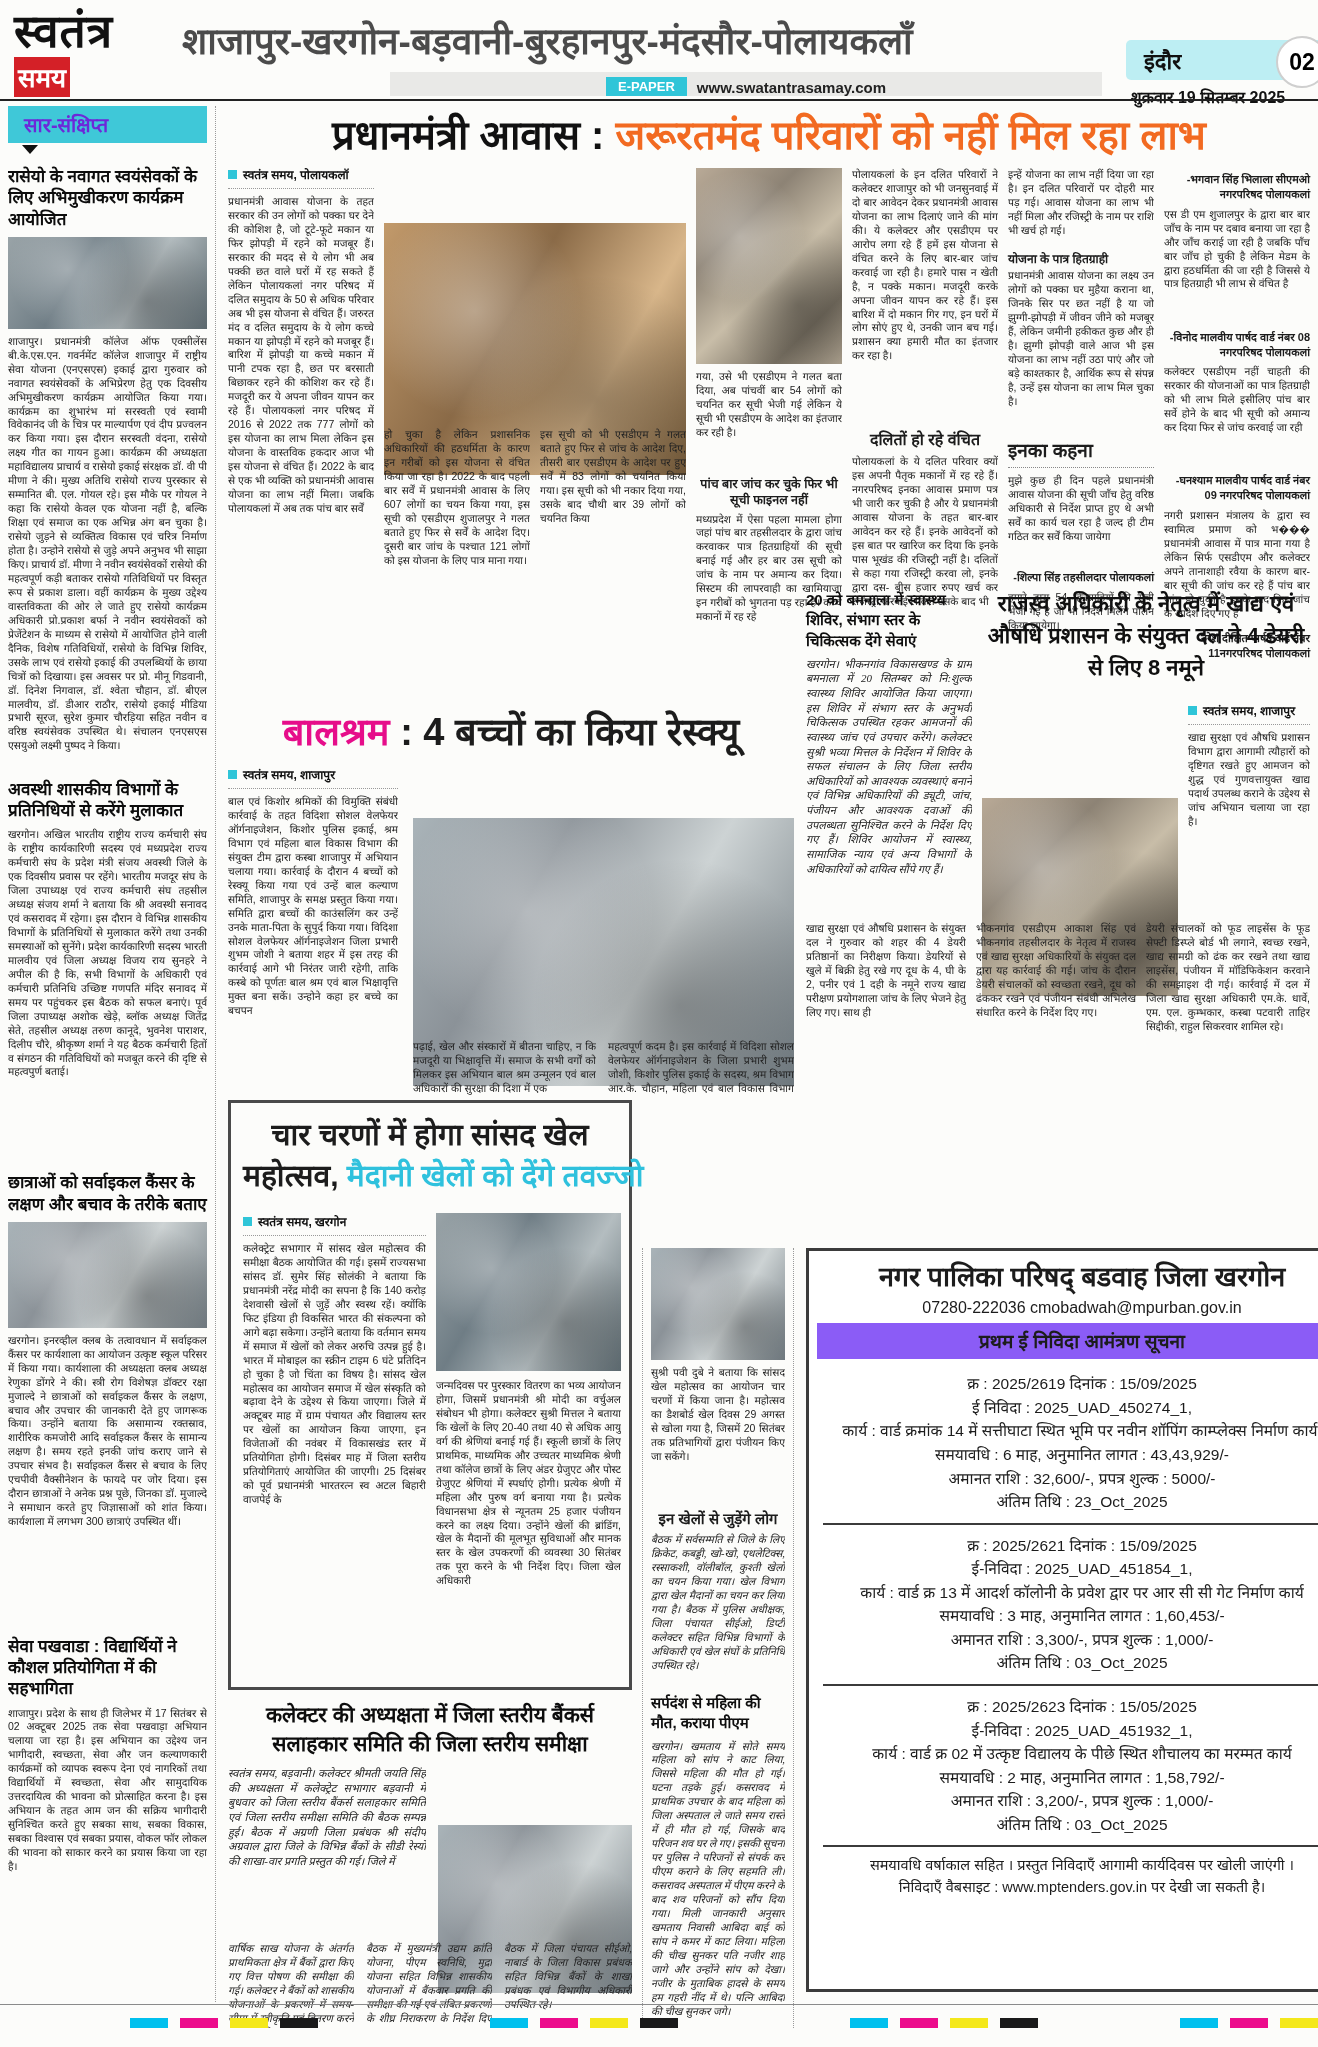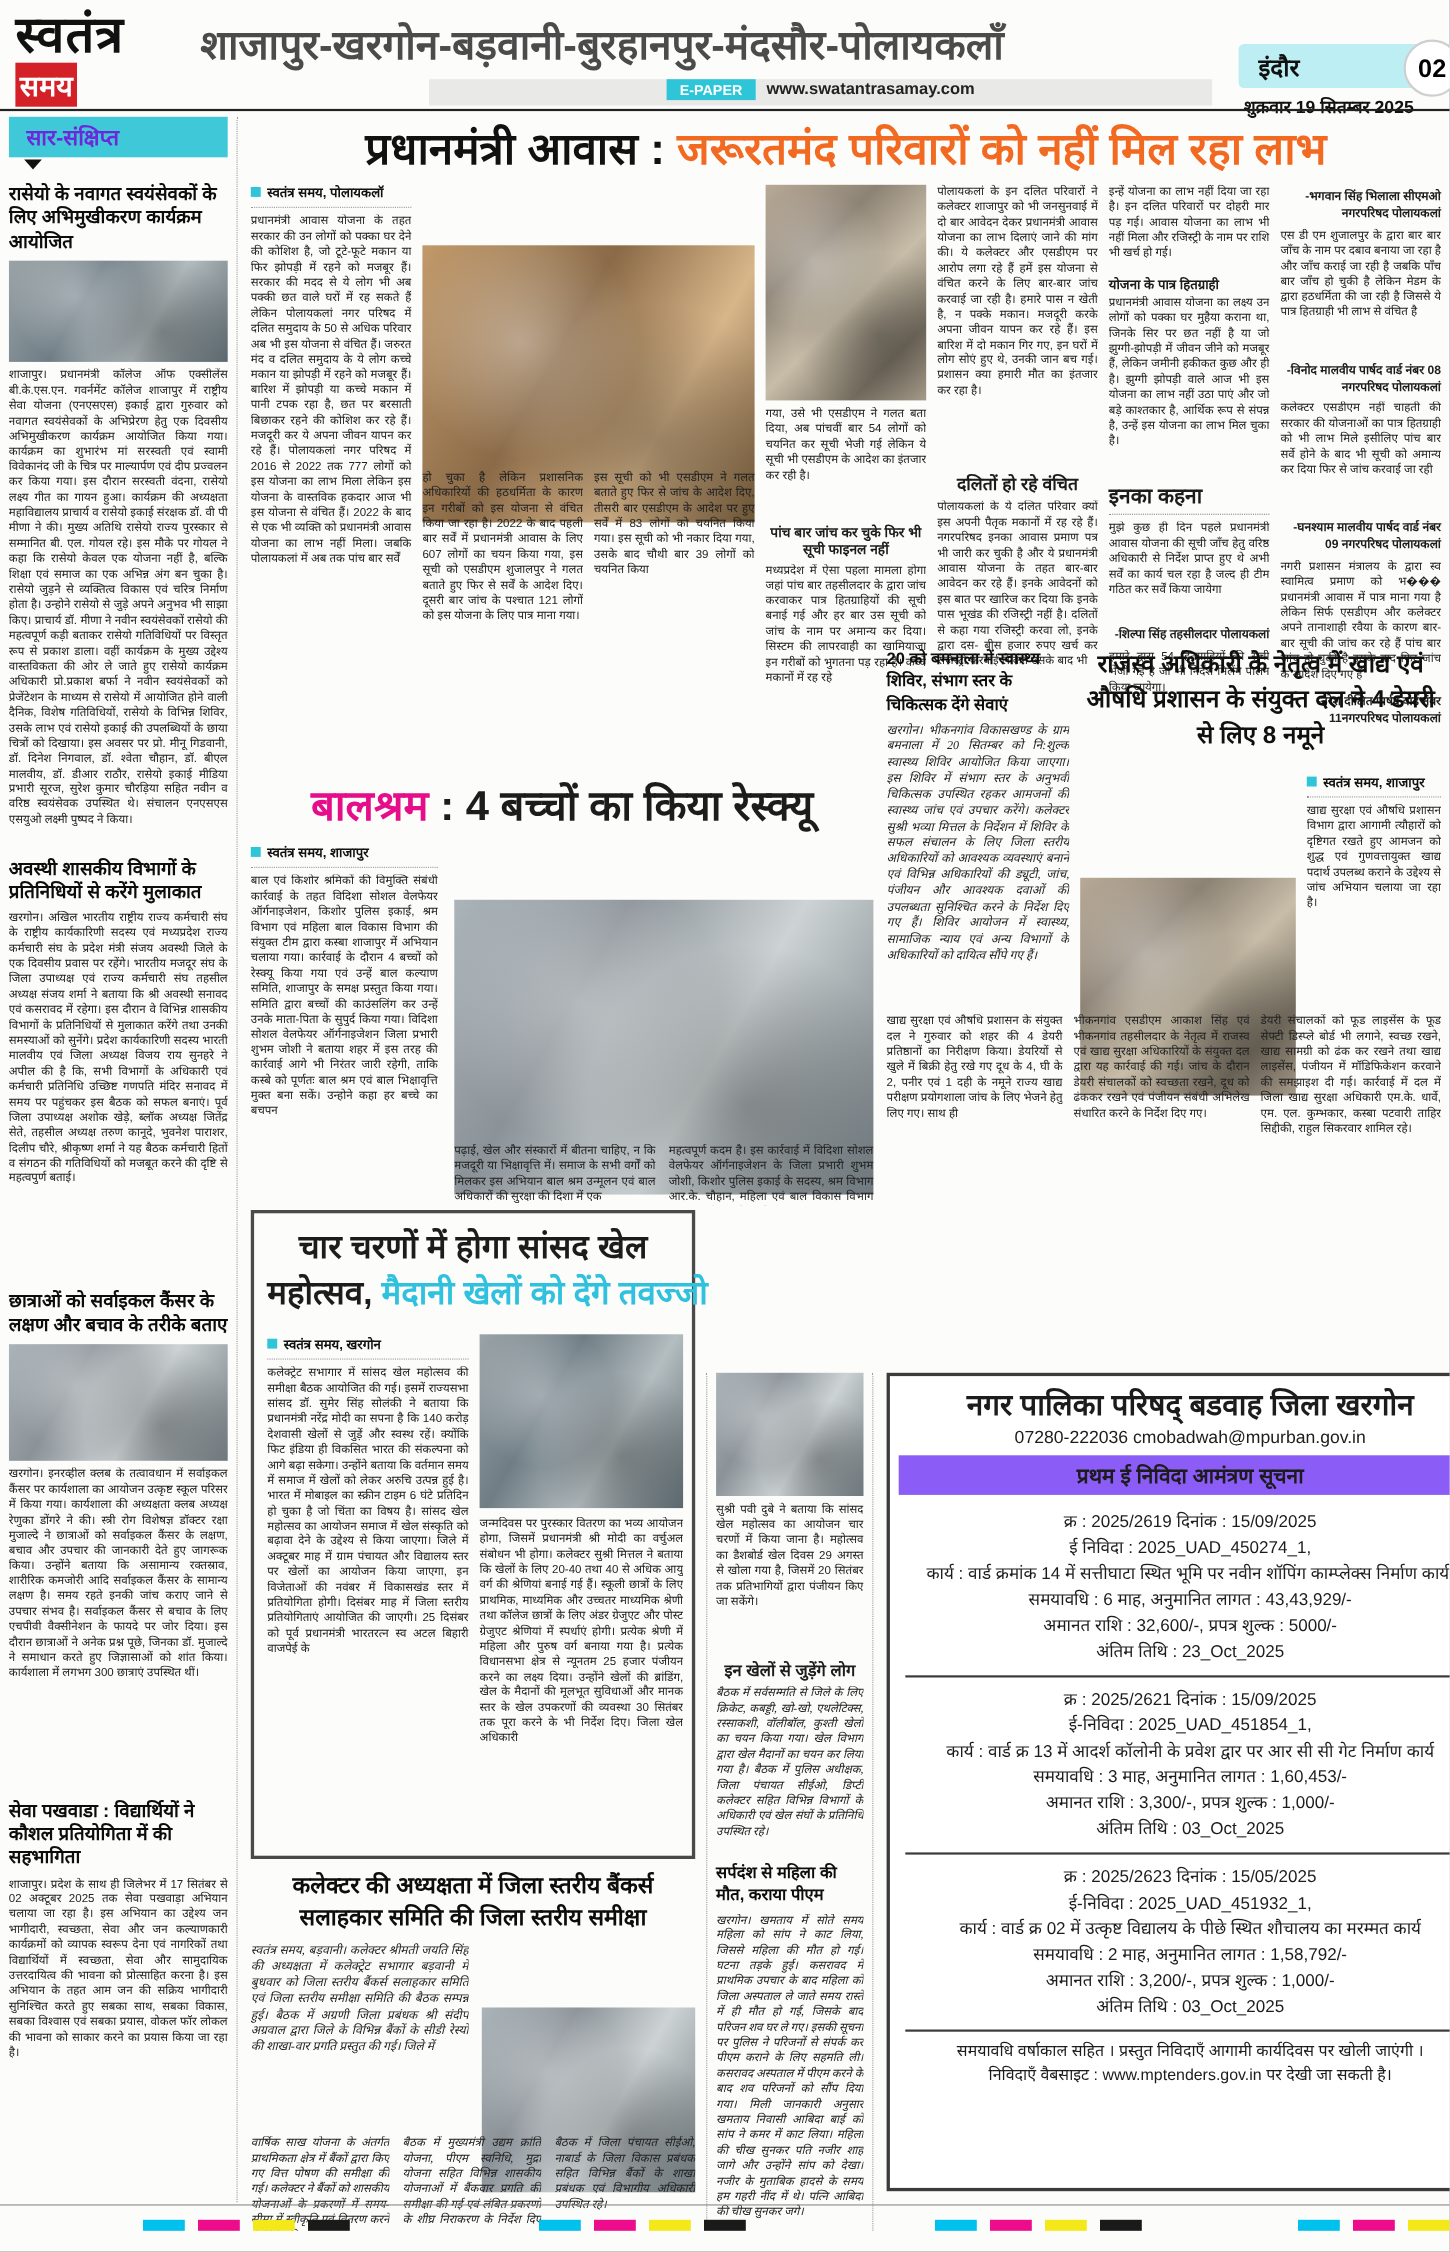--- a/index.html
+++ b/index.html
@@ -4,21 +4,21 @@
 <style>
   html,body{margin:0;padding:0;background:#888;}
   .page{position:relative;width:1318px;height:2047px;background:#fcfcfa;
         font-family:"Liberation Sans",sans-serif;color:#1c1c1c;overflow:hidden;margin:0 auto;}
   .abs{position:absolute;box-sizing:border-box;}
   
   .logo-top{font-size:46px;font-weight:bold;letter-spacing:1px;color:#111;line-height:1;}
   .logo-bottom{display:inline-block;background:#d42027;color:#fff;font-weight:bold;font-size:26px;
                padding:2px 4px;margin-top:3px;}
   .regions{font-size:37px;font-weight:bold;color:#4b4b4b;white-space:nowrap;}
-  .epaper-bar{background:#e9e9e7;height:24px;display:flex;align-items:flex-start;gap:10px;padding:0 8px;}
+  .epaper-bar{background:#e9e9e7;height:24px;display:flex;align-items:flex-end;gap:10px;padding:0 8px;}
   .epaper-chip{background:#2fc5d8;color:#fff;font-weight:bold;font-size:13px;padding:2px 12px;}
   .site-url{font-size:15px;font-weight:bold;color:#222;}
   .edition-badge{background:#bdeef3;border-radius:5px;height:40px;display:flex;align-items:center;
                  padding:0 54px 0 18px;font-size:22px;font-weight:bold;color:#111;}
   .page-circle{position:absolute;right:-6px;top:-4px;width:48px;height:48px;border-radius:50%;
                background:#fff;border:2px solid #cfcfcf;display:flex;align-items:center;justify-content:center;
                font-size:23px;font-weight:bold;color:#000;}
   .date-line{font-size:16px;font-weight:bold;color:#111;}
   .mast-rule{border-top:2px solid #222;}
   

